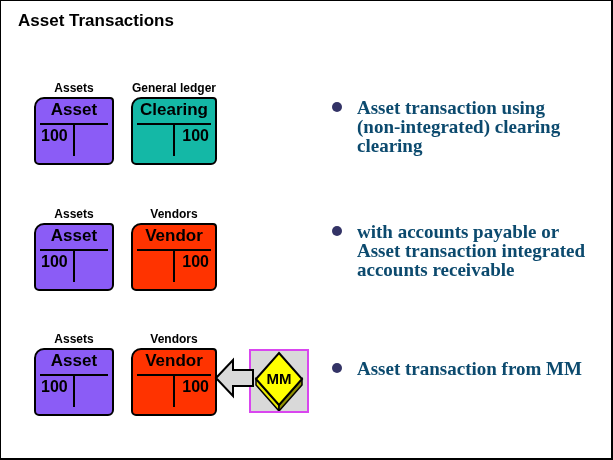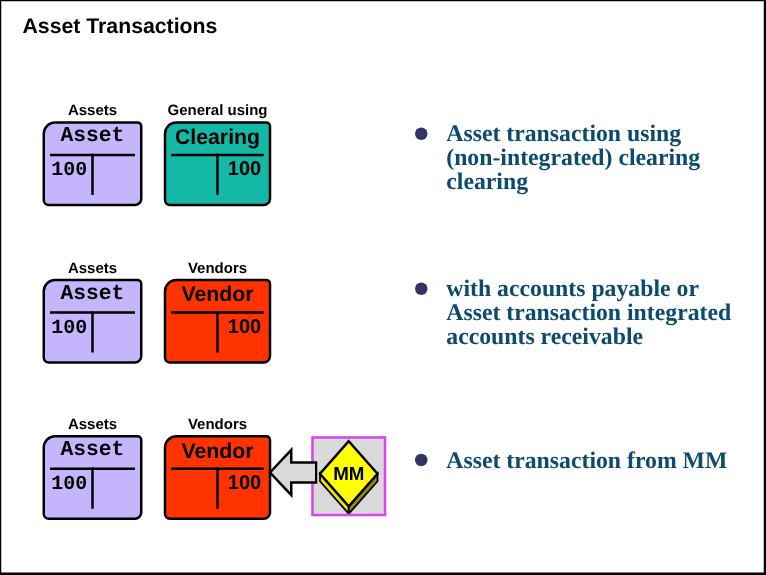--- a/index.html
+++ b/index.html
@@ -33,21 +33,21 @@
     position:absolute; top:0; left:50%;
     transform:translateX(-50%);
     white-space:nowrap;
     font-size:12px; font-weight:bold; color:#000;
   }
   .tbox {
     position:absolute; top:16px; left:0; right:0; height:68px;
     border:2px solid #000;
     border-radius:10px 4px 6px 5px;
   }
-  .tbox.blue { background:#c4b5fd;font-family:Liberation Mono, monospace; }
+  .tbox.blue { background:#8b5cf6; }
   .tbox.gray { background:#14b8a6; }
   .tbox.red  { background:#FF3300; }
   .tname {
     position:absolute; top:1px; left:0; right:0;
     text-align:center;
     font-size:17px; font-weight:bold; color:#000;
     white-space:nowrap;
   }
   .hline { position:absolute; left:4px; right:4px; top:24px; height:2px; background:#000; }
   .vline { position:absolute; left:50%; margin-left:-1px; top:24px; width:2px; height:33px; background:#000; }
@@ -89,21 +89,21 @@
     <div class="acct col1">
       <div class="acct-cat">Assets</div>
       <div class="tbox blue">
         <div class="tname">Asset</div>
         <div class="hline"></div>
         <div class="vline"></div>
         <div class="amt debit">100</div>
       </div>
     </div>
     <div class="acct col2">
-      <div class="acct-cat">General using</div>
+      <div class="acct-cat">General ledger</div>
       <div class="tbox gray">
         <div class="tname">Clearing</div>
         <div class="hline"></div>
         <div class="vline"></div>
         <div class="amt credit">100</div>
       </div>
     </div>
   </div>
 
   <div class="row row2">

